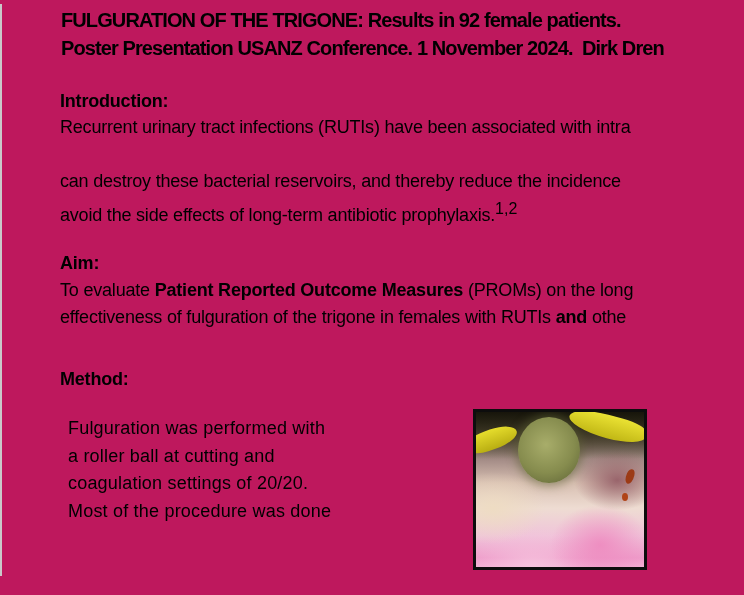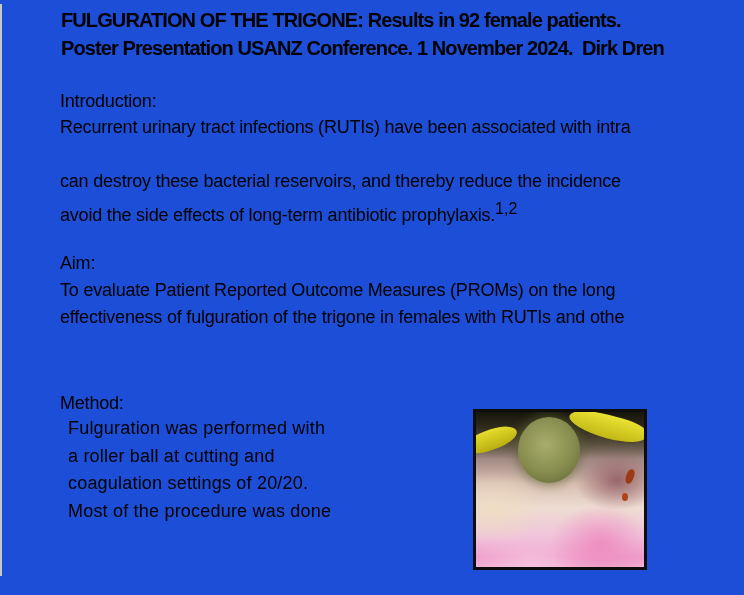--- a/index.html
+++ b/index.html
@@ -1,43 +1,43 @@
 <!DOCTYPE html>
 <html><head>
 <meta charset="utf-8">
 <style>
   html,body{margin:0;padding:0;background:#ffffff;}
   .page{
     position:relative;
     width:744px;height:595px;
-    background:#1d4ed8;
+    background:#be185d;
     overflow:hidden;
     font-family:"Liberation Sans",sans-serif;
     color:#000000;
   }
   .left-edge{
     position:absolute;left:0;top:4px;width:2px;height:572px;
     background:#c9c9c9;
   }
   .tline{ 
     position:absolute;left:61px;
     font-size:20px;font-weight:700;letter-spacing:-0.9px;
     line-height:24px;white-space:pre;
   }
   .hline{ 
     position:absolute;left:60px;
-    font-size:18px;font-weight:400;letter-spacing:-0.2px;
+    font-size:18px;font-weight:700;letter-spacing:-0.2px;
     line-height:23px;white-space:pre;text-align:center;
   }
   .bline{ 
     position:absolute;left:60px;
     font-size:18px;font-weight:400;letter-spacing:-0.2px;
     line-height:23px;white-space:pre;text-align:center;
   }
-  .bline b{font-weight:400;}
+  .bline b{font-weight:700;}
   .mline{ 
     position:absolute;left:68px;
     font-size:18px;font-weight:400;letter-spacing:0.2px;
     line-height:23px;white-space:pre;
   }
   .sup{
     font-size:16px;vertical-align:7px;letter-spacing:0;
   }
   
   .photo{
@@ -102,21 +102,21 @@
 
   <div class="hline" style="top:90px">Introduction:</div>
   <div class="bline" style="top:116px">Recurrent urinary tract infections (RUTIs) have been associated with intra</div>
   <div class="bline" style="top:170px">can destroy these bacterial reservoirs, and thereby reduce the incidence</div>
   <div class="bline" style="top:197px"><span>avoid the side effects of long-term antibiotic prophylaxis.</span><span class="sup">1,2</span></div>
 
   <div class="hline" style="top:252px">Aim:</div>
   <div class="bline" style="top:279px"><span>To evaluate </span><b>Patient Reported Outcome Measures</b><span> (PROMs) on the long</span></div>
   <div class="bline" style="top:306px"><span>effectiveness of fulguration of the trigone in females with RUTIs </span><b>and</b><span> othe</span></div>
 
-  <div class="hline" style="top:392px">Method:</div>
+  <div class="hline" style="top:368px">Method:</div>
   <div class="mline" style="top:417px">Fulguration was performed with</div>
   <div class="mline" style="top:445px">a roller ball at cutting and</div>
   <div class="mline" style="top:472px">coagulation settings of 20/20.</div>
   <div class="mline" style="top:500px">Most of the procedure was done</div>
 
   <div class="photo">
     <div class="ph-base"></div>
     <div class="ph-top-dark"></div>
     <div class="ph-top-right"></div>
     <div class="ph-sphere"></div>

